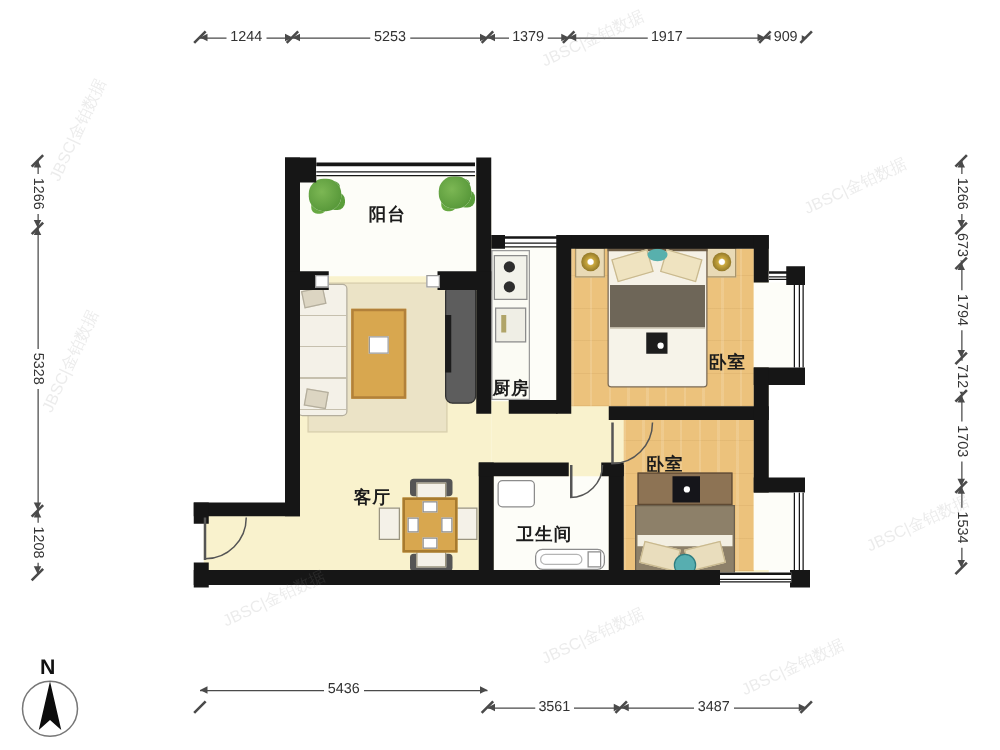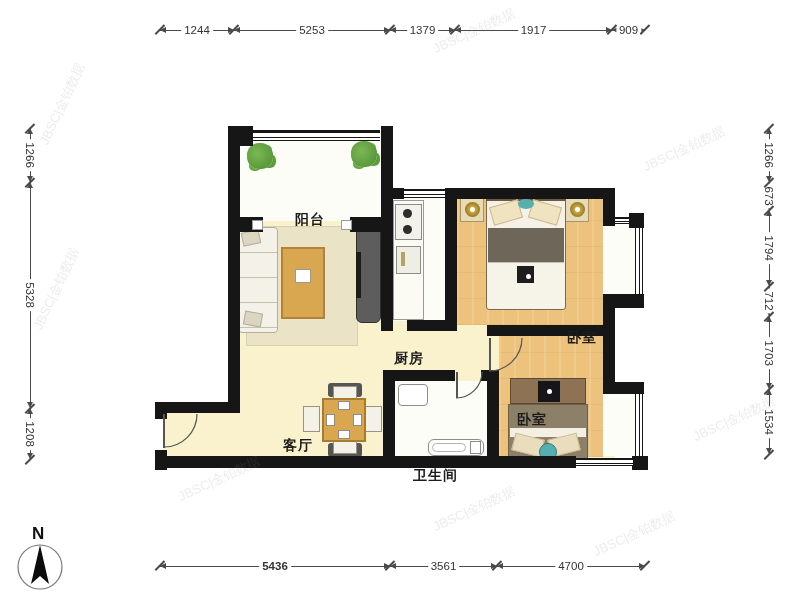--- a/index.html
+++ b/index.html
@@ -17,21 +17,21 @@
   .wall{position:absolute;background:#161616;}
   
   .win-h{position:absolute;background:#fff;border-top:3px solid #161616;border-bottom:1px solid #161616;}
   .win-h:after{content:"";position:absolute;left:0;right:0;top:50%;height:1px;background:#161616;}
   .win-h.thin{border-top-width:2px;}
   .win-v{position:absolute;background:#fff;border-left:1px solid #161616;border-right:1px solid #161616;}
   .win-v:after{content:"";position:absolute;top:0;bottom:0;left:50%;width:1px;background:#161616;}
   .notch{position:absolute;background:#fff;border:1px solid #9a9a9a;}
   .leaf{position:absolute;background:#555;}
   
-  .room-label{position:absolute;font-size:14px;font-weight:700;color:#1c1c1c;letter-spacing:1px;white-space:nowrap;margin-top:48px;}
+  .room-label{position:absolute;font-size:14px;font-weight:700;color:#1c1c1c;letter-spacing:1px;white-space:nowrap;}
   
   .furn{position:absolute;box-sizing:border-box;}
   
   .dim-seg{position:absolute;}
   .dim-line-h{position:absolute;left:0;right:0;top:50%;height:1px;background:#4a4a4a;}
   .dim-line-v{position:absolute;top:0;bottom:0;left:50%;width:1px;background:#4a4a4a;}
   .dim-label{position:absolute;left:50%;top:50%;transform:translate(-50%,-50%);
     background:#fff;padding:0 3px;font-size:11.5px;color:#333;white-space:nowrap;line-height:1.1;}
   .dim-label.vert{transform:translate(-50%,-50%) rotate(90deg);}
   .tick{position:absolute;width:1.5px;height:13px;background:#4a4a4a;transform:rotate(45deg);}
@@ -217,37 +217,37 @@
         <div class="arr left" style=""></div>
         <div class="arr right" style=""></div>
         <div class="dim-label" style="">909</div>
       </div>
       <div class="tick" style="left:159px;top:23px;"></div>
       <div class="tick" style="left:233px;top:23px;"></div>
       <div class="tick" style="left:389px;top:23px;"></div>
       <div class="tick" style="left:454px;top:23px;"></div>
       <div class="tick" style="left:611px;top:23px;"></div>
       <div class="tick" style="left:644px;top:23px;"></div>
-      <div class="dim-seg" style="left:160px;top:559px;width:230px;height:14px;font-weight:bold;">
+      <div class="dim-seg" style="left:160px;top:545px;width:230px;height:14px;">
         <div class="dim-line-h" style=""></div>
         <div class="arr left" style=""></div>
         <div class="arr right" style=""></div>
         <div class="dim-label" style="">5436</div>
       </div>
       <div class="dim-seg" style="left:390px;top:559px;width:107px;height:14px;">
         <div class="dim-line-h" style=""></div>
         <div class="arr left" style=""></div>
         <div class="arr right" style=""></div>
         <div class="dim-label" style="">3561</div>
       </div>
       <div class="dim-seg" style="left:497px;top:559px;width:148px;height:14px;">
         <div class="dim-line-h" style=""></div>
         <div class="arr left" style=""></div>
         <div class="arr right" style=""></div>
-        <div class="dim-label" style="">4700</div>
+        <div class="dim-label" style="">3487</div>
       </div>
       <div class="tick" style="left:159px;top:559px;"></div>
       <div class="tick" style="left:389px;top:559px;"></div>
       <div class="tick" style="left:496px;top:559px;"></div>
       <div class="tick" style="left:644px;top:559px;"></div>
       <div class="dim-seg" style="left:23px;top:128px;width:14px;height:54px;">
         <div class="dim-line-v" style=""></div>
         <div class="arr up" style=""></div>
         <div class="arr down" style=""></div>
         <div class="dim-label vert" style="">1266</div>

